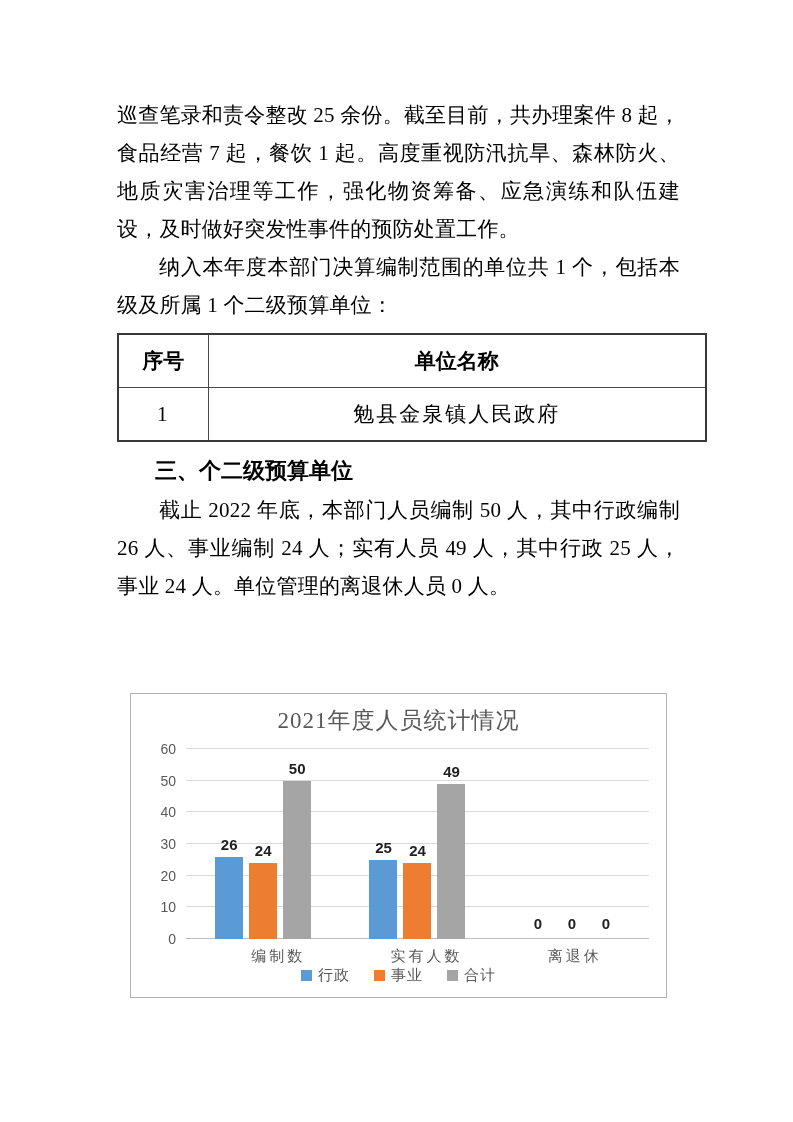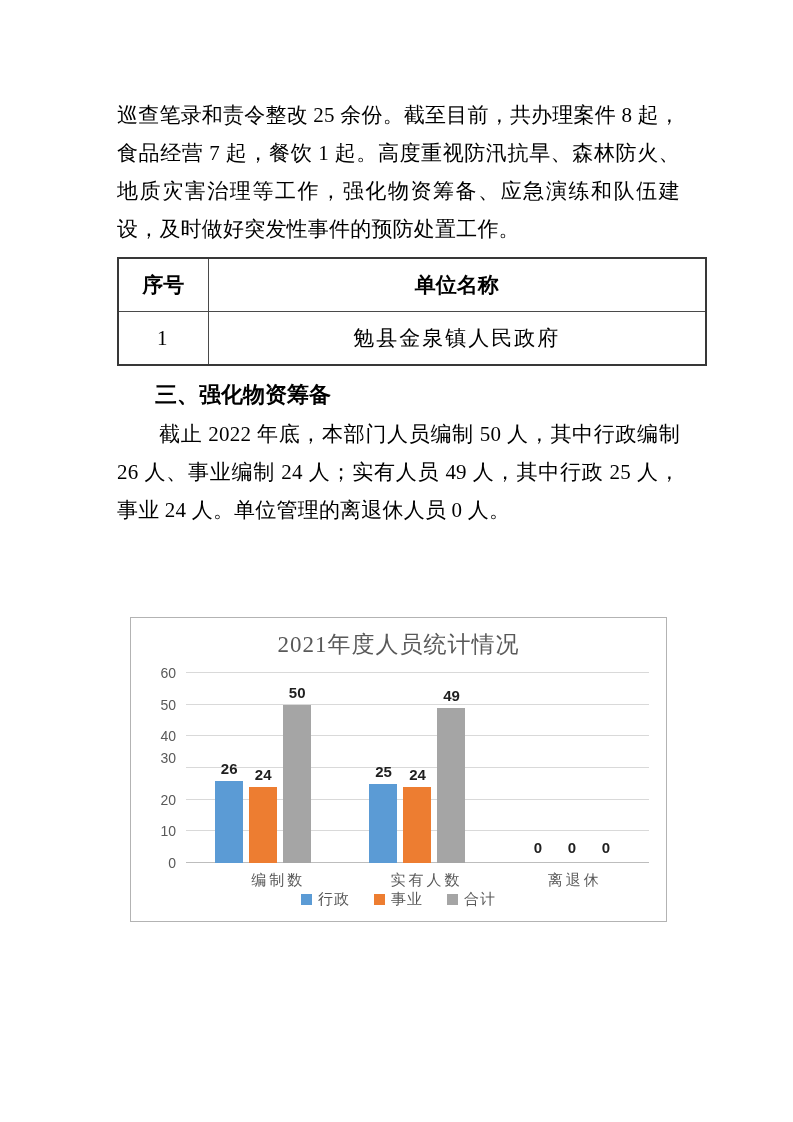--- a/index.html
+++ b/index.html
@@ -118,55 +118,56 @@
   .legend-swatch { width: 11px; height: 11px; display: inline-block; }
 </style>
 </head>
 <body>
 
 <div class="page">
 
   <p class="body-text">巡查笔录和责令整改 25 余份。截至目前，共办理案件 8 起，食品经营 7 起，餐饮 1 起。高度重视防汛抗旱、森林防火、地质灾害治理等工作，强化物资筹备、应急演练和队伍建设，及时做好突发性事件的预防处置工作。</p>
 
 
+  <p class="body-text indent">纳入本年度本部门决算编制范围的单位共 1 个，包括本级及所属 1 个二级预算单位：</p>
 
   <table class="unit-table">
     <colgroup>
       <col class="col-seq">
       <col>
     </colgroup>
     <thead>
       <tr>
         <th>序号</th>
         <th>单位名称</th>
       </tr>
     </thead>
     <tbody>
       <tr>
         <td>1</td>
         <td>勉县金泉镇人民政府</td>
       </tr>
     </tbody>
   </table>
 
-  <h2 class="sec-heading h3-gap">三、强化物资筹备</h2>
+  <h2 class="sec-heading h3-gap">三、个二级预算单位</h2>
 
   <p class="body-text indent">截止 2022 年底，本部门人员编制 50 人，其中行政编制 26 人、事业编制 24 人；实有人员 49 人，其中行政 25 人，事业 24 人。单位管理的离退休人员 0 人。</p>
 
   <div class="chart-box">
     <div class="chart-title">2021年度人员统计情况</div>
     <div class="plot-area">
         <div class="gridline axis-line" style="bottom: 0px;"></div>
         <div class="ytick" style="bottom: -9px;">0</div>
         <div class="gridline" style="bottom: 31.6667px;"></div>
         <div class="ytick" style="bottom: 22.6667px;">10</div>
         <div class="gridline" style="bottom: 63.3333px;"></div>
         <div class="ytick" style="bottom: 54.3333px;">20</div>
         <div class="gridline" style="bottom: 95px;"></div>
-        <div class="ytick" style="bottom: 96px;">30</div>
+        <div class="ytick" style="bottom: 86px;">30</div>
         <div class="gridline" style="bottom: 126.667px;"></div>
         <div class="ytick" style="bottom: 117.667px;">40</div>
         <div class="gridline" style="bottom: 158.333px;"></div>
         <div class="ytick" style="bottom: 149.333px;">50</div>
         <div class="gridline" style="bottom: 190px;"></div>
         <div class="ytick" style="bottom: 181px;">60</div>
         <div class="groups">
           <div class="bar-group">
             <div class="bar-col">
               <div class="bar-label">26</div>

